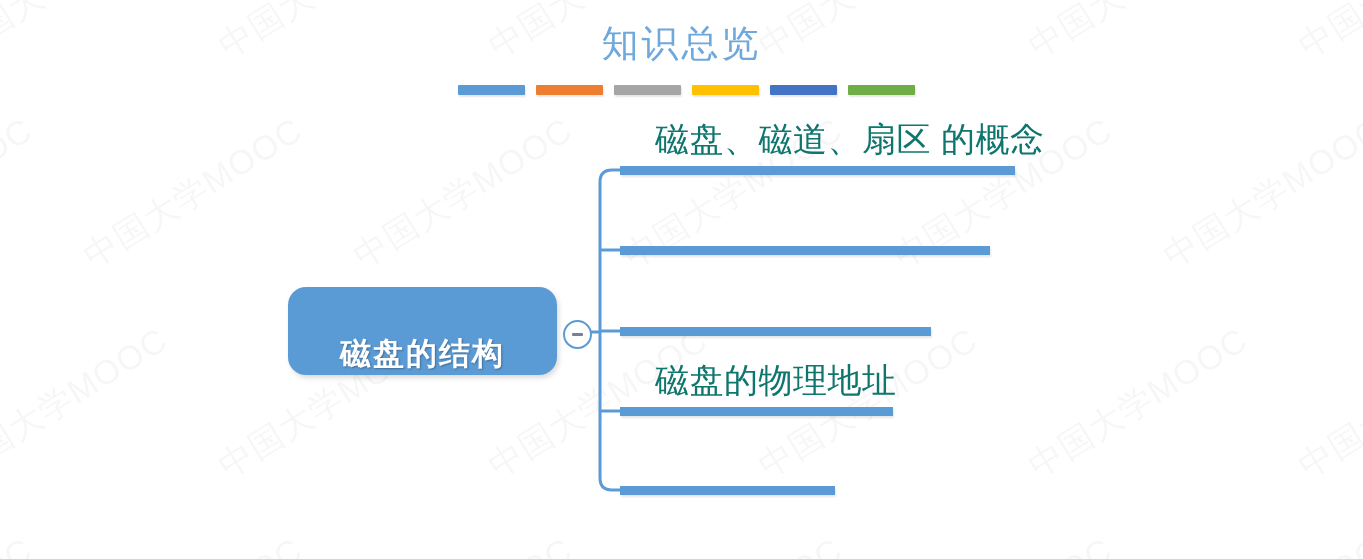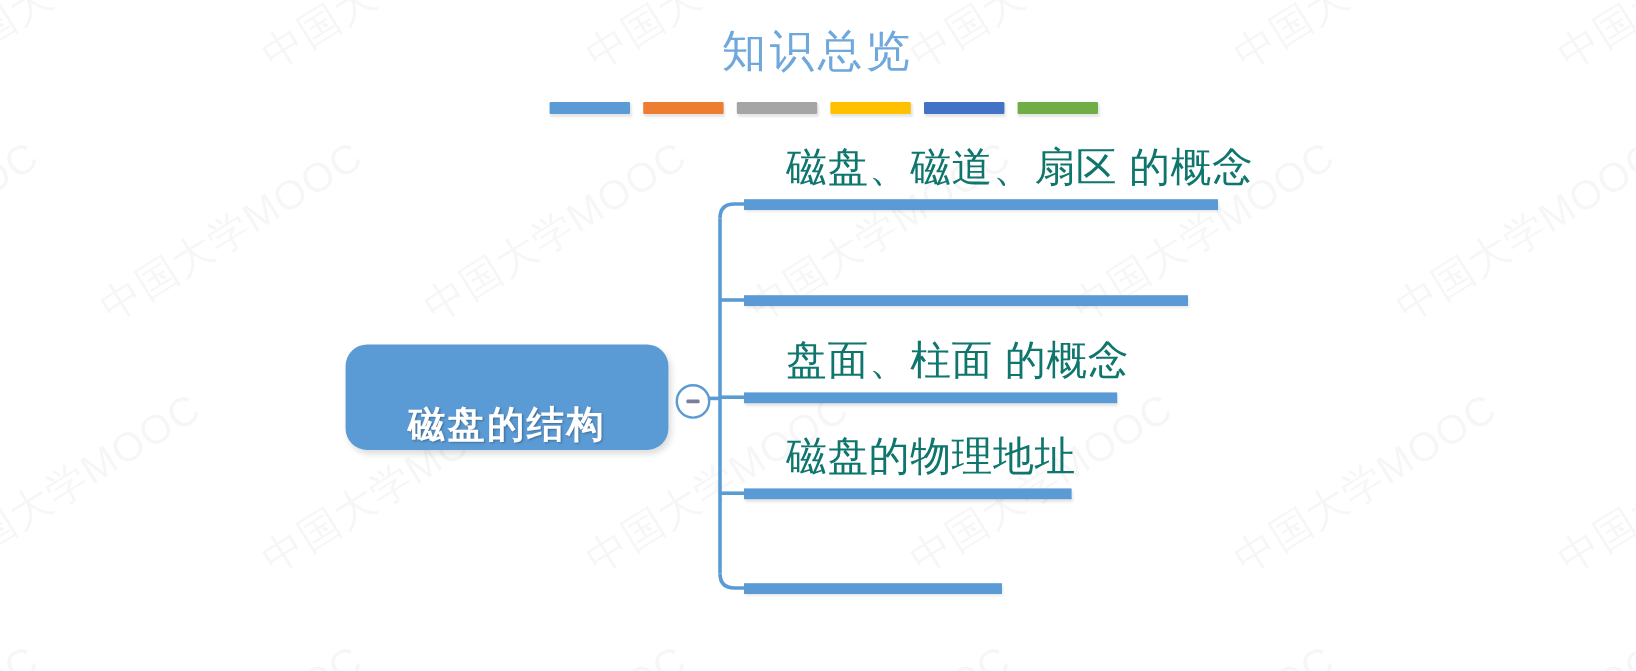--- a/index.html
+++ b/index.html
@@ -218,21 +218,20 @@
 
     <div id="branch-container">
         <div class="branch" style="left: 620px; top: 128px; height: 47px; width: 435px;">
           <div class="branch-label" style="left: 35px;">磁盘、磁道、扇区 的概念</div>
           <div class="branch-bar" style="width: 395px; background: rgb(91, 155, 213);"></div>
         </div>
         <div class="branch" style="left: 620px; top: 208px; height: 47px; width: 410px;">
           <div class="branch-bar" style="width: 370px; background: rgb(91, 155, 213);"></div>
         </div>
         <div class="branch" style="left: 620px; top: 289px; height: 47px; width: 351px;">
-          <div class="branch-label" style="left: 35px;">盘面、柱面 的概念</div>
           <div class="branch-bar" style="width: 311px; background: rgb(91, 155, 213);"></div>
         </div>
         <div class="branch" style="left: 620px; top: 369px; height: 47px; width: 313px;">
           <div class="branch-label" style="left: 35px;">磁盘的物理地址</div>
           <div class="branch-bar" style="width: 273px; background: rgb(91, 155, 213);"></div>
         </div>
         <div class="branch" style="left: 620px; top: 448px; height: 47px; width: 255px;">
           <div class="branch-bar" style="width: 215px; background: rgb(91, 155, 213);"></div>
         </div>
       </div>

